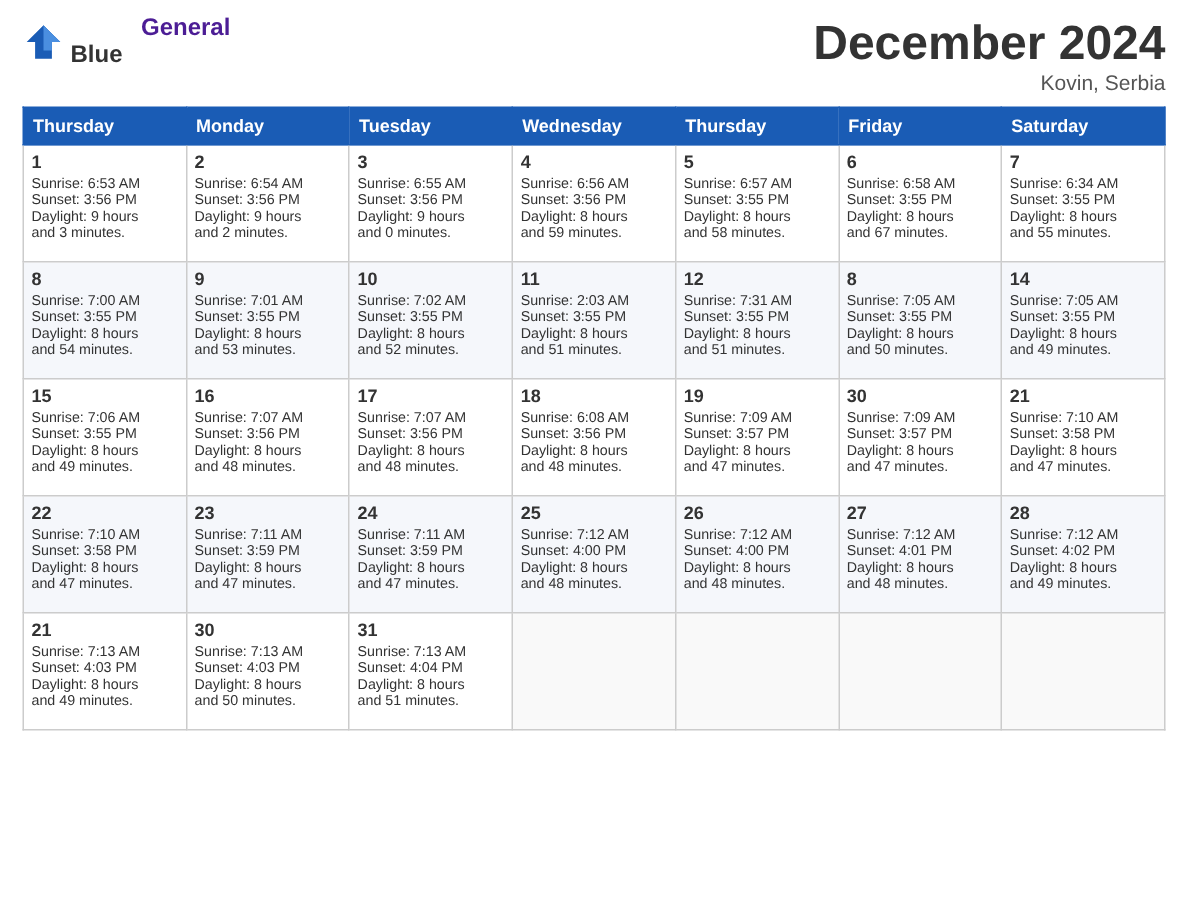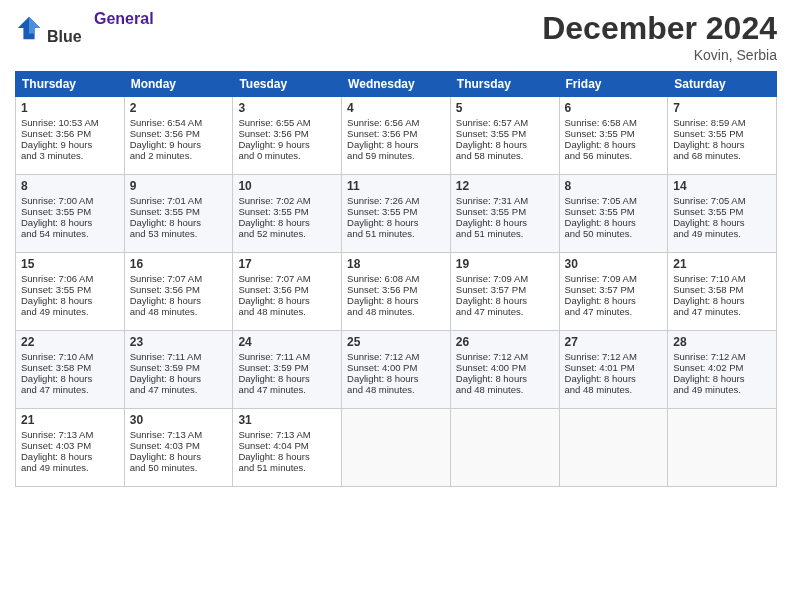--- a/index.html
+++ b/index.html
@@ -115,21 +115,21 @@
           <th>Wednesday</th>
           <th>Thursday</th>
           <th>Friday</th>
           <th>Saturday</th>
         </tr>
     </thead>
     <tbody id="calendar-body">
         <tr>
           <td>
             <span class="day-num">1</span>
-            <div>Sunrise: 10:53 AM</div>
+            <div>Sunrise: 6:53 AM</div>
             <div>Sunset: 3:56 PM</div>
             <div>Daylight: 9 hours</div>
             <div>and 3 minutes.</div>
           </td>
           <td>
             <span class="day-num">2</span>
             <div>Sunrise: 6:54 AM</div>
             <div>Sunset: 3:56 PM</div>
             <div>Daylight: 9 hours</div>
             <div>and 2 minutes.</div>
@@ -153,28 +153,28 @@
             <div>Sunrise: 6:57 AM</div>
             <div>Sunset: 3:55 PM</div>
             <div>Daylight: 8 hours</div>
             <div>and 58 minutes.</div>
           </td>
           <td>
             <span class="day-num">6</span>
             <div>Sunrise: 6:58 AM</div>
             <div>Sunset: 3:55 PM</div>
             <div>Daylight: 8 hours</div>
-            <div>and 56 minutes.</div>
+            <div>and 67 minutes.</div>
           </td>
           <td>
             <span class="day-num">7</span>
-            <div>Sunrise: 8:59 AM</div>
-            <div>Sunset: 3:55 PM</div>
-            <div>Daylight: 8 hours</div>
-            <div>and 68 minutes.</div>
+            <div>Sunrise: 6:34 AM</div>
+            <div>Sunset: 3:55 PM</div>
+            <div>Daylight: 8 hours</div>
+            <div>and 55 minutes.</div>
           </td>
         </tr>
         <tr>
           <td>
             <span class="day-num">8</span>
             <div>Sunrise: 7:00 AM</div>
             <div>Sunset: 3:55 PM</div>
             <div>Daylight: 8 hours</div>
             <div>and 54 minutes.</div>
           </td>
@@ -187,21 +187,21 @@
           </td>
           <td>
             <span class="day-num">10</span>
             <div>Sunrise: 7:02 AM</div>
             <div>Sunset: 3:55 PM</div>
             <div>Daylight: 8 hours</div>
             <div>and 52 minutes.</div>
           </td>
           <td>
             <span class="day-num">11</span>
-            <div>Sunrise: 7:26 AM</div>
+            <div>Sunrise: 2:03 AM</div>
             <div>Sunset: 3:55 PM</div>
             <div>Daylight: 8 hours</div>
             <div>and 51 minutes.</div>
           </td>
           <td>
             <span class="day-num">12</span>
             <div>Sunrise: 7:31 AM</div>
             <div>Sunset: 3:55 PM</div>
             <div>Daylight: 8 hours</div>
             <div>and 51 minutes.</div>

